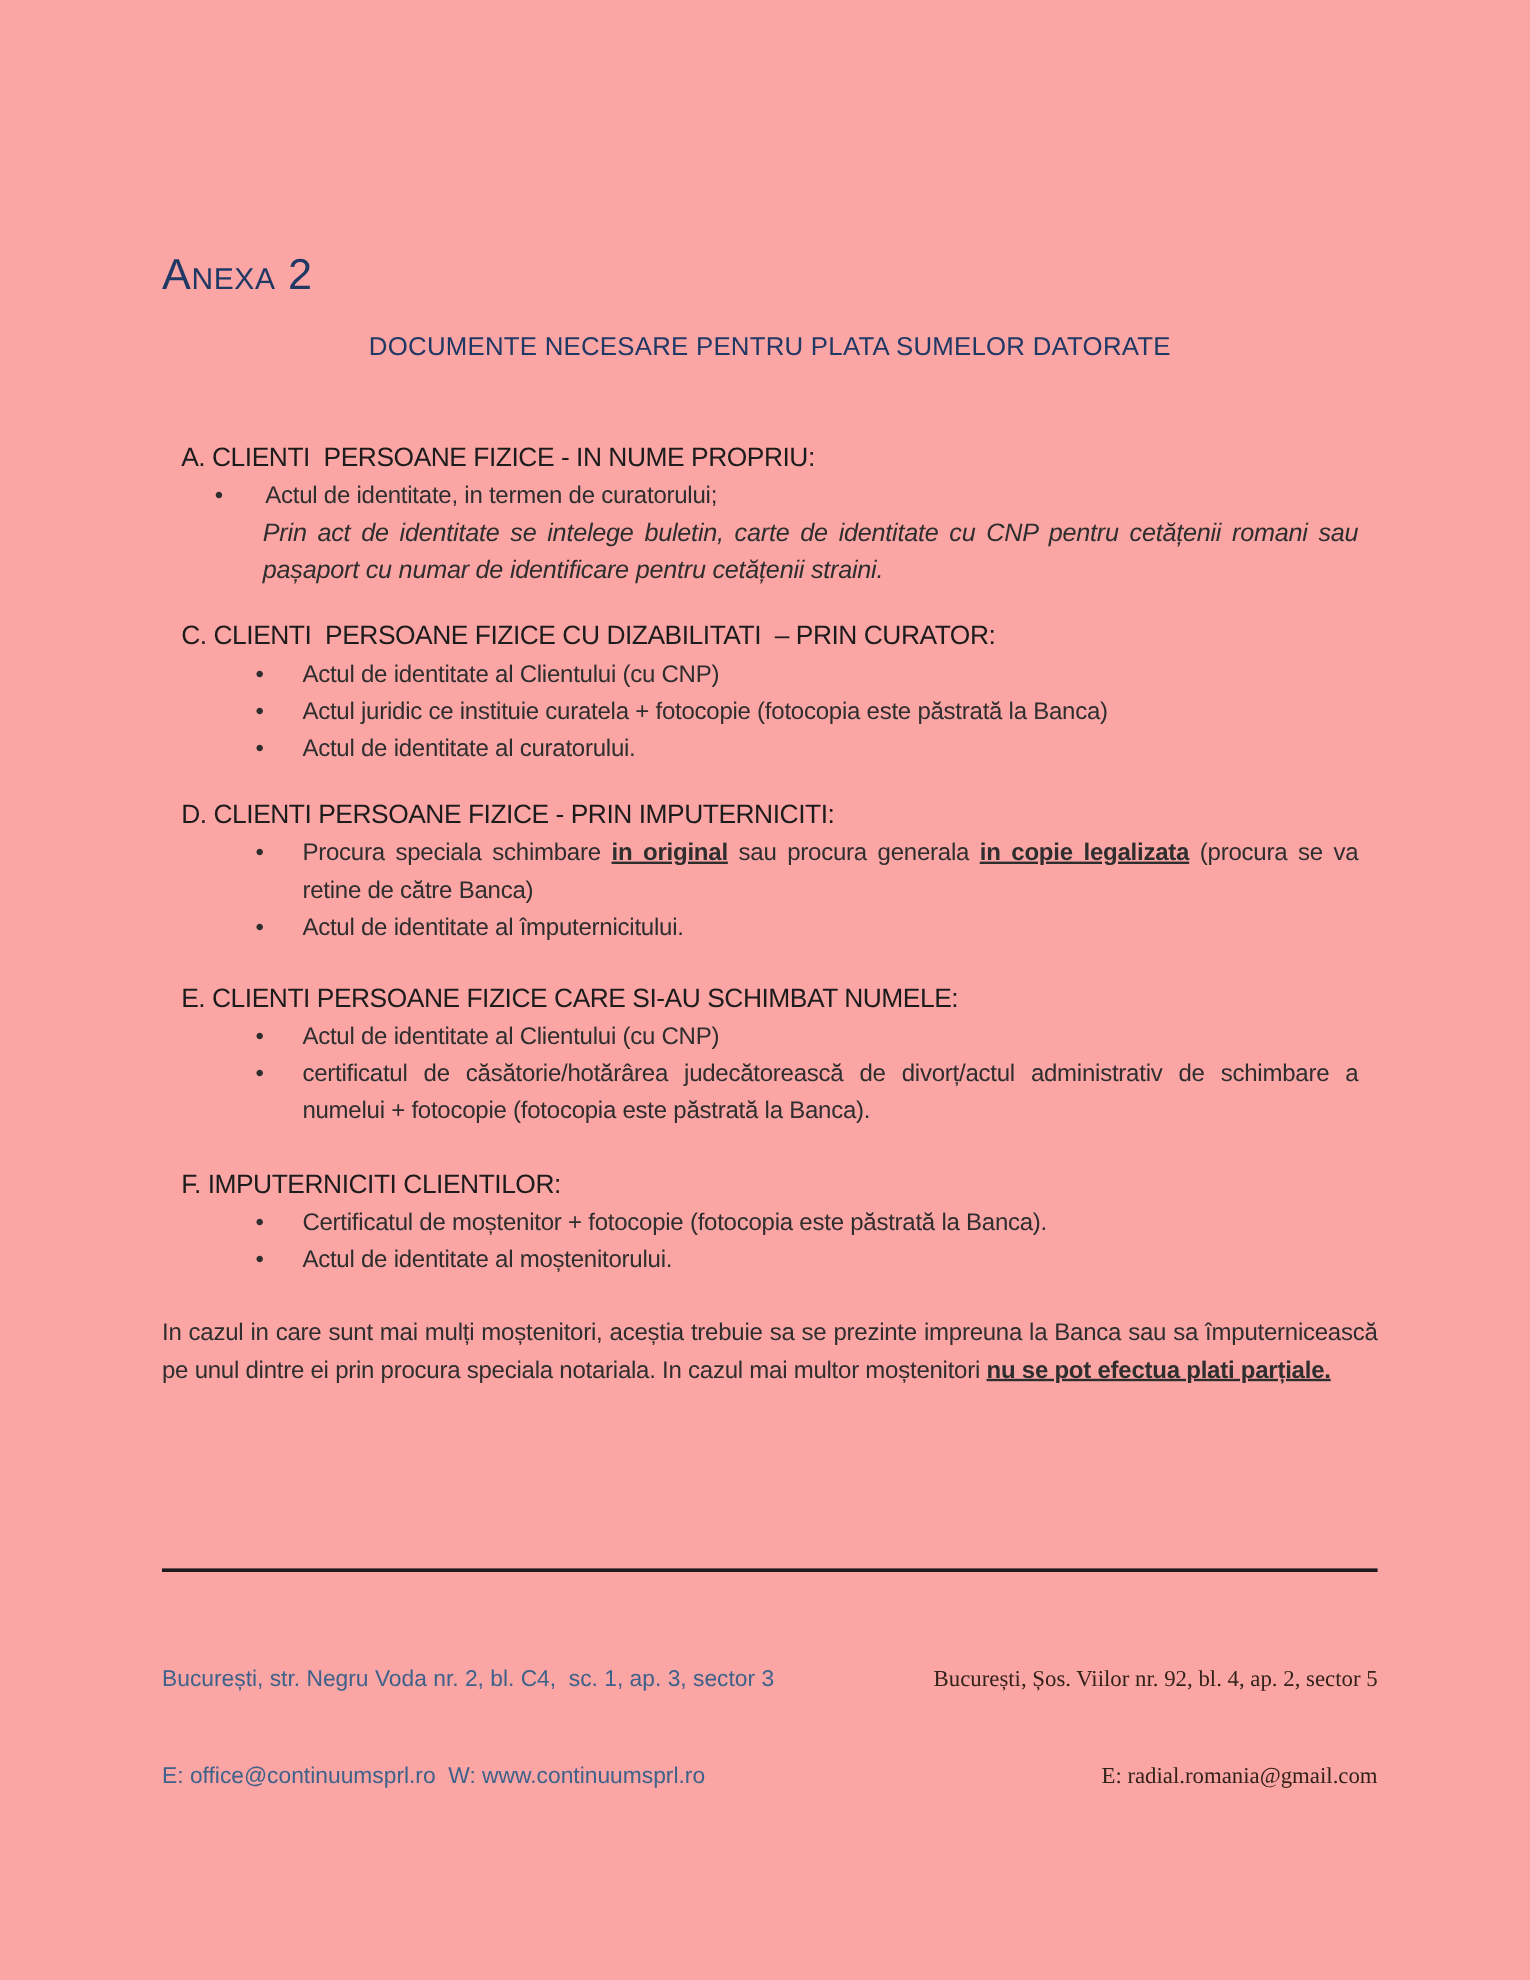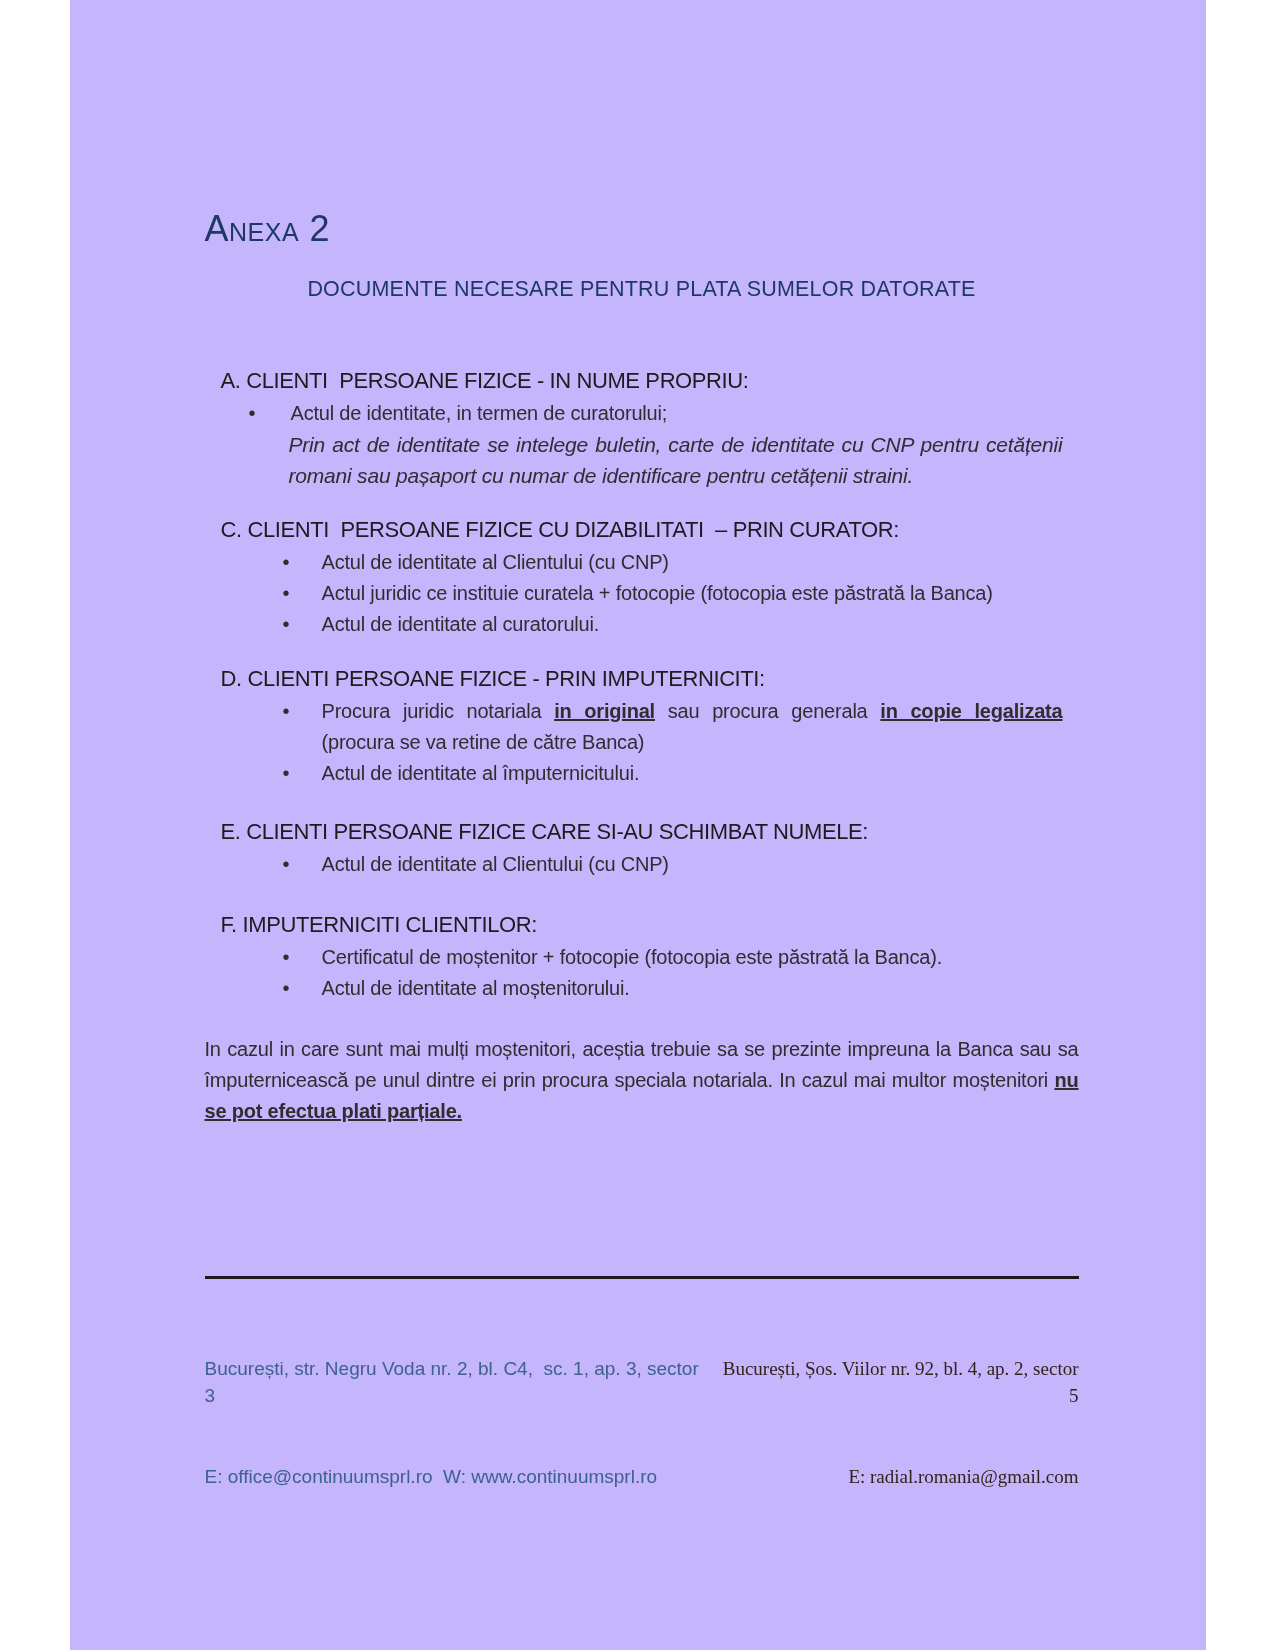--- a/index.html
+++ b/index.html
@@ -1,20 +1,20 @@
 <!DOCTYPE html>
 <html><head>
 <meta charset="utf-8">
 <style>
   html,body { margin:0; padding:0; background:#ffffff; }
   .page {
     position:relative;
-    width:1136px; height:1650px;
+    width:1275px; height:1650px;
     margin:0 auto;
-    background:#c4b5fd;
+    background:#fca5a5;
     box-sizing:border-box;
     padding:0 127px 0 135px;
     font-family:"Liberation Sans", sans-serif;
     color:#2e2e2e;
     overflow:hidden;
   }
   h1.anexa {
     margin:0; padding-top:210px;
     font-size:36px; line-height:38px;
     font-weight:normal;
@@ -121,29 +121,30 @@
     <ul class="blist list-ind">
       <li><span>Actul de identitate al Clientului (cu CNP)</span></li>
       <li><span>Actul juridic ce instituie curatela + fotocopie (fotocopia este păstrată la Banca)</span></li>
       <li><span>Actul de identitate al curatorului.</span></li>
     </ul>
   </section>
 
   <section class="sec-d">
     <h3>D. CLIENTI PERSOANE FIZICE - PRIN IMPUTERNICITI:</h3>
     <ul class="blist list-ind">
-      <li class="justify"><span>Procura juridic notariala </span><span class="bu">in original</span><span> sau procura generala </span><span class="bu">in copie legalizata</span><span> (procura se va retine de către Banca)</span></li>
+      <li class="justify"><span>Procura speciala schimbare </span><span class="bu">in original</span><span> sau procura generala </span><span class="bu">in copie legalizata</span><span> (procura se va retine de către Banca)</span></li>
       <li><span>Actul de identitate al împuternicitului.</span></li>
     </ul>
   </section>
 
   <section class="sec-e">
     <h3>E. CLIENTI PERSOANE FIZICE CARE SI-AU SCHIMBAT NUMELE:</h3>
     <ul class="blist list-ind">
       <li><span>Actul de identitate al Clientului (cu CNP)</span></li>
+      <li class="justify"><span>certificatul de căsătorie/hotărârea judecătorească de divorț/actul administrativ de schimbare a numelui + fotocopie (fotocopia este păstrată la Banca).</span></li>
     </ul>
   </section>
 
   <section class="sec-f">
     <h3>F. IMPUTERNICITI CLIENTILOR:</h3>
     <ul class="blist list-ind">
       <li><span>Certificatul de moștenitor + fotocopie (fotocopia este păstrată la Banca).</span></li>
       <li><span>Actul de identitate al moștenitorului.</span></li>
     </ul>
   </section>

